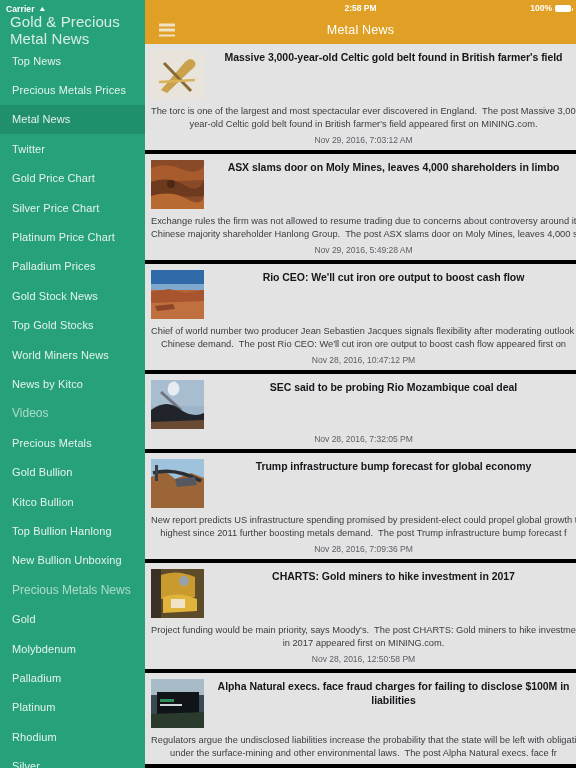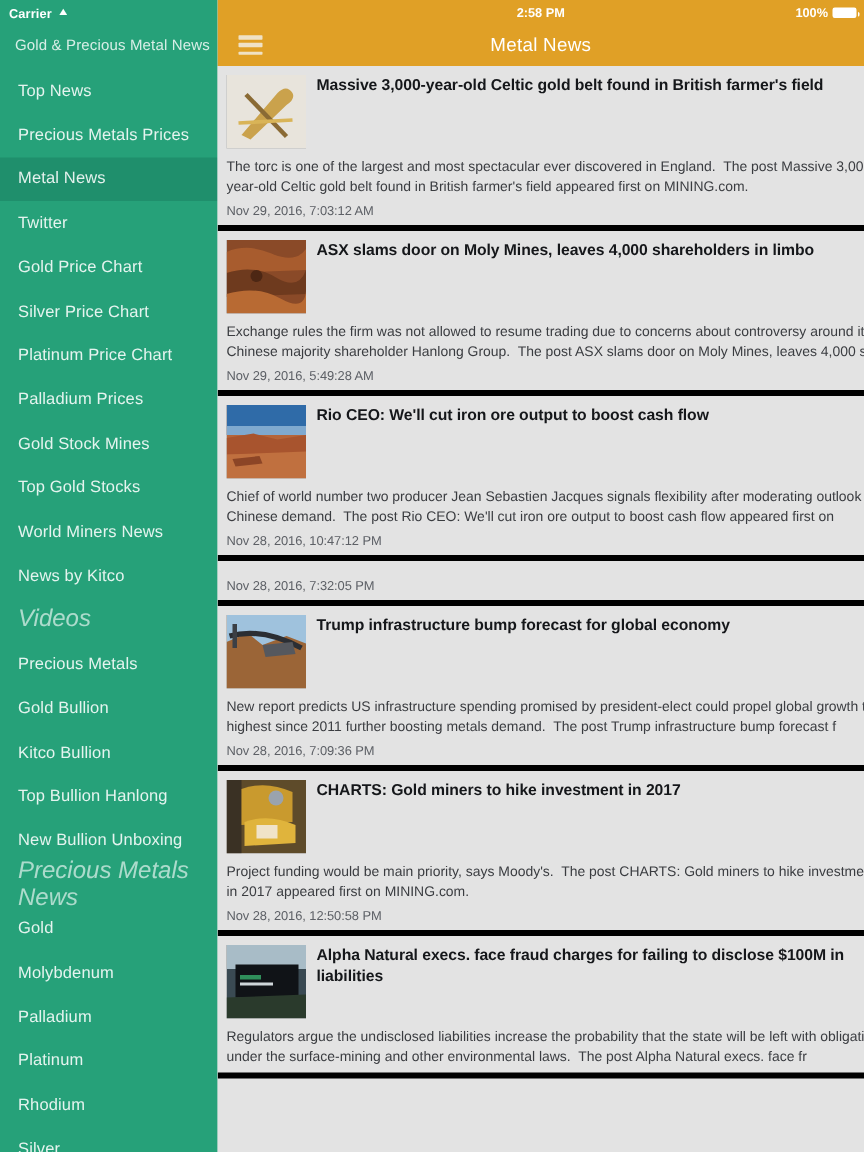--- a/index.html
+++ b/index.html
@@ -26,21 +26,21 @@
   }
   .wifi-ico { display: inline-block; width: 9px; height: 8px; position: relative; }
   .wifi-ico::before {
     content: "\25B2"; font-size: 7px; line-height: 8px; color: #fff;
     display: block; transform: scaleX(1.25);
   }
   .app-title {
     height: 28px; display: flex; align-items: center;
     padding: 0 10px;
     color: rgba(255,255,255,.82);
-    font-size: 10px; letter-spacing: .1px;
+    font-size: 15px; letter-spacing: .1px;
   }
   .menu-list { padding-top: 2px; }
   .menu-row {
     position: relative;
     height: 29.4px;
     display: flex; align-items: center;
     padding: 0 9px 0 12px;
     color: rgba(255,255,255,.88);
     font-size: 11px;
     letter-spacing: .1px;
@@ -50,30 +50,30 @@
   .menu-row .chev {
     position: absolute; right: 10px; top: 50%;
     transform: translateY(-50%);
     color: rgba(255,255,255,.65);
     font-size: 12px; font-weight: 300; line-height: 1;
   }
   .menu-section {
     height: 29.4px; display: flex; align-items: center;
     padding: 0 12px;
     color: rgba(255,255,255,.62);
-    font-size: 16px;
-    font-style: italic;
+    font-size: 12px;
   }
 
   
   .content {
     position: absolute; left: 145px; top: 0;
     width: 431px; height: 768px;
     background: #e3e3e3;
     overflow: hidden;
+    text-align: center;
   }
   .statusbar {
     height: 16px; background: #e0a026;
     display: flex; align-items: center; justify-content: center;
     position: relative;
     color: #ffffff; font-size: 8.5px; font-weight: bold;
   }
   .statusbar .battery-wrap {
     position: absolute; right: 5px; top: 0; height: 16px;
     display: flex; align-items: center; gap: 3px;
@@ -190,21 +190,21 @@
         </div>
         <div class="menu-row">
           <span>Platinum Price Chart</span>
           <span class="chev">›</span>
         </div>
         <div class="menu-row">
           <span>Palladium Prices</span>
           <span class="chev">›</span>
         </div>
         <div class="menu-row">
-          <span>Gold Stock Mines</span>
+          <span>Gold Stock News</span>
           <span class="chev">›</span>
         </div>
         <div class="menu-row">
           <span>Top Gold Stocks</span>
           <span class="chev">›</span>
         </div>
         <div class="menu-row">
           <span>World Miners News</span>
           <span class="chev">›</span>
         </div>
@@ -325,20 +325,33 @@
                 <path d="M4 36 L22 34 L24 39 L6 41Z" fill="#8c4526"></path>
               </svg>
             </div>
             <div class="news-title">Rio CEO: We'll cut iron ore output to boost cash flow</div>
           </div>
           <div class="news-summary">Chief of world number two producer Jean Sebastien Jacques signals flexibility after moderating outlook for
 Chinese demand.  The post Rio CEO: We'll cut iron ore output to boost cash flow appeared first on</div>
           <div class="news-date">Nov 28, 2016, 10:47:12 PM</div>
         </div>
         <div class="news-item">
+          <div class="news-head">
+            <div class="thumb">
+              <svg viewBox="0 0 53 49">
+                <rect width="53" height="49" fill="#9db4c8"></rect>
+                <rect width="53" height="26" fill="#a9bdd0"></rect>
+                <path d="M18 4 Q24 -2 28 6 Q30 14 22 16 Q14 14 18 4Z" fill="#e6ecf2"></path>
+                <path d="M10 12 L30 30" stroke="#6d7680" stroke-width="3"></path>
+                <path d="M0 30 Q16 18 30 30 Q42 38 53 33 L53 49 L0 49Z" fill="#21242a"></path>
+                <path d="M0 42 L53 40 L53 49 L0 49Z" fill="#6b4a33"></path>
+              </svg>
+            </div>
+            <div class="news-title">SEC said to be probing Rio Mozambique coal deal</div>
+          </div>
           <div class="news-date">Nov 28, 2016, 7:32:05 PM</div>
         </div>
         <div class="news-item">
           <div class="news-head">
             <div class="thumb">
               <svg viewBox="0 0 53 49">
                 <rect width="53" height="49" fill="#b9763f"></rect>
                 <rect width="53" height="22" fill="#9fc2dd"></rect>
                 <path d="M0 18 L14 12 L24 20 L40 14 L53 19 L53 49 L0 49Z" fill="#9b6537"></path>
                 <path d="M2 14 Q24 8 50 22" stroke="#2b2e33" stroke-width="3.5" fill="none"></path>

